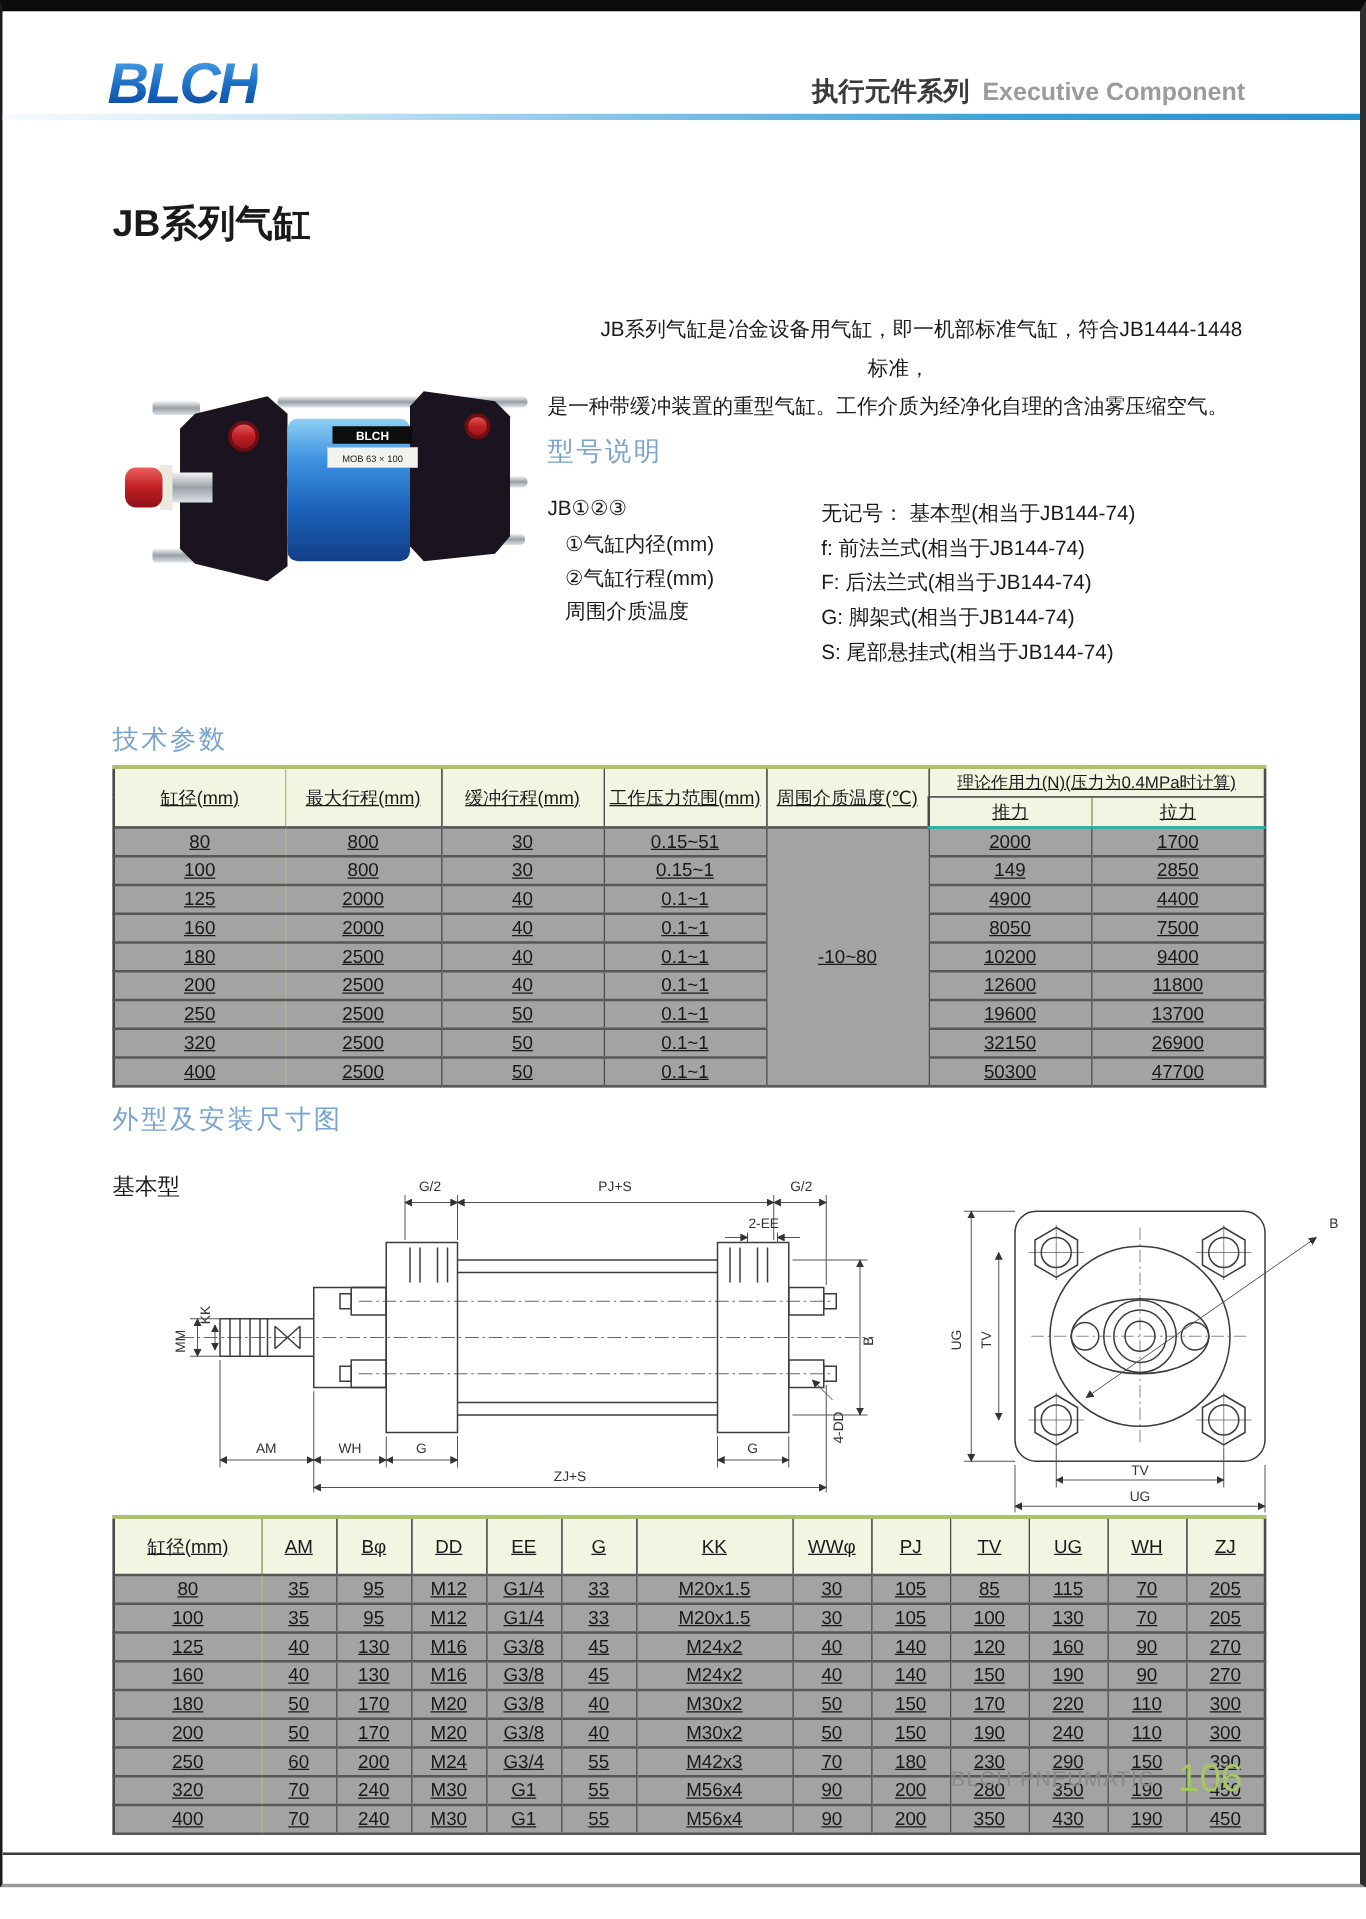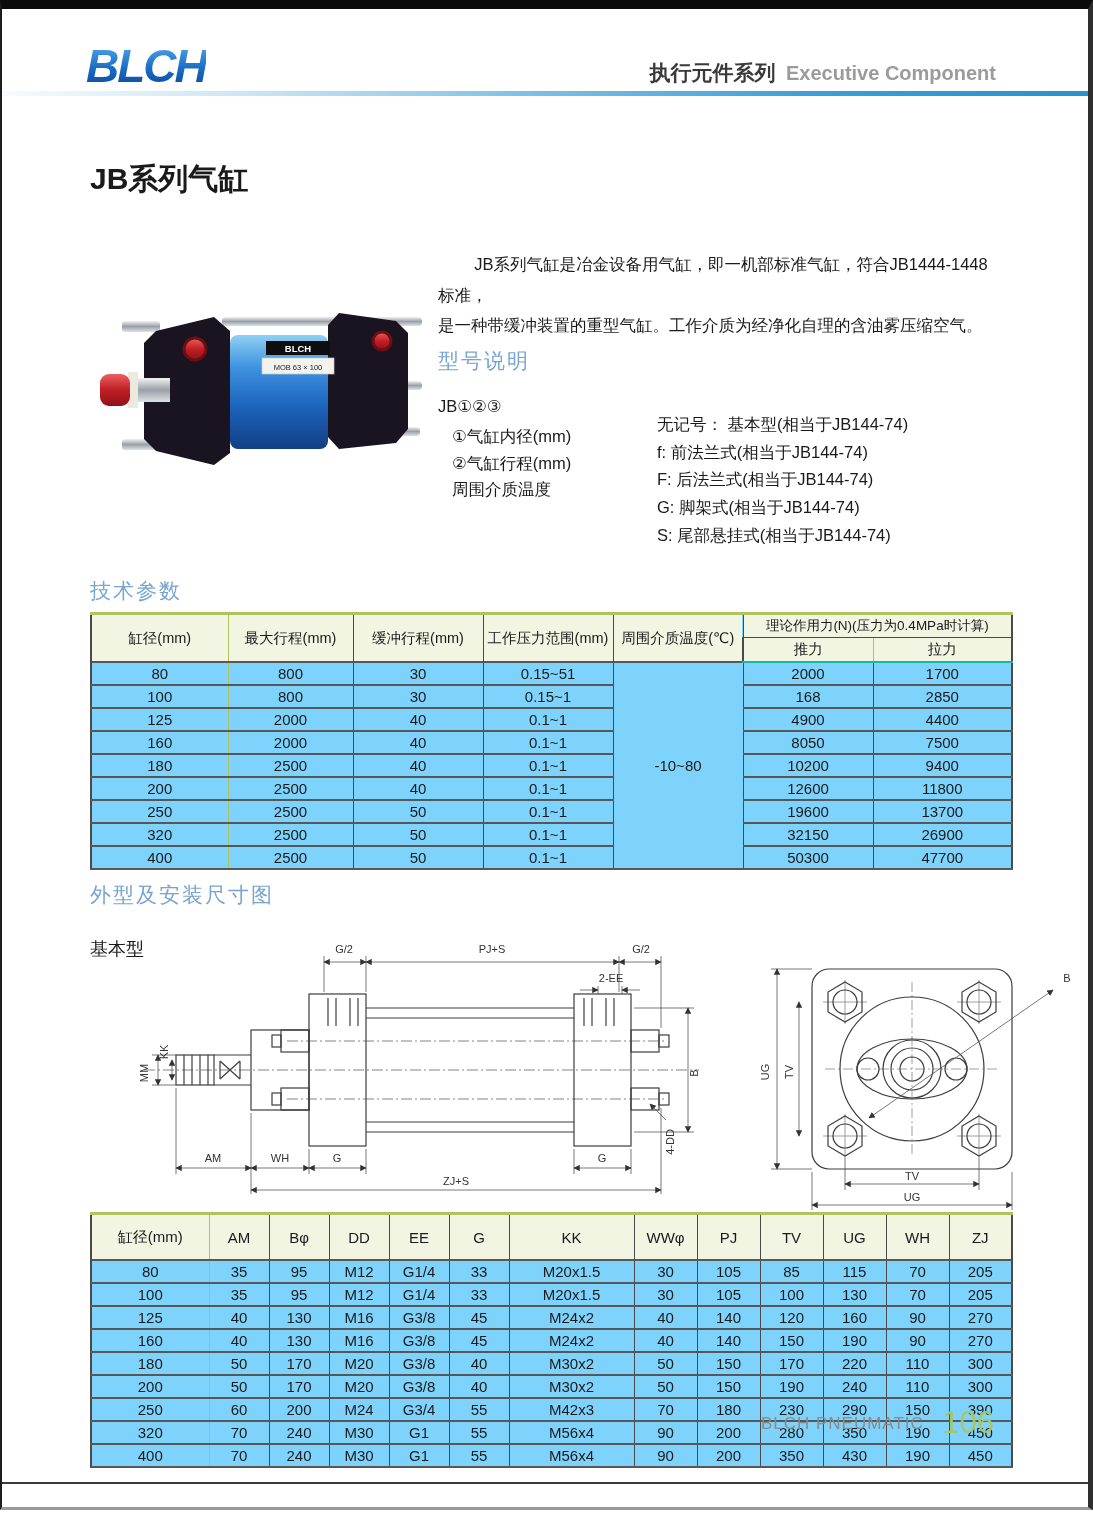--- a/index.html
+++ b/index.html
@@ -19,30 +19,30 @@
   .series{position:absolute;right:92px;top:50px;white-space:nowrap;}
   .series-cn{font-size:21px;font-weight:bold;color:#3a3a3a;}
   .series-en{font-size:20px;color:#9b9b9b;margin-left:6px;font-weight:bold;}
   .header-rule{
     position:absolute;left:0;right:0;top:82px;height:5px;
     background:linear-gradient(90deg,#f6fbfe 0%,#cde6f4 22%,#7fc0e6 48%,#3aa0d6 75%,#2892cd 100%);
   }
   
   .page-title{position:absolute;left:88px;top:150px;font-size:30px;font-weight:bold;margin:0;}
   .intro{position:absolute;left:436px;top:240px;width:562px;font-size:16.5px;line-height:1.85;margin:0;}
-  .intro .indent{text-indent:2.2em;}
+  .intro .indent{text-indent:2.2em;text-align:center;}
   
   .sec-heading{font-size:21px;color:#78a4d0;letter-spacing:2px;margin:0;font-weight:normal;position:absolute;}
   
   .model-code{position:absolute;left:436px;top:388px;font-size:16.5px;}
   .model-items{position:absolute;left:450px;top:414px;font-size:16.5px;line-height:1.62;}
-  .model-options{position:absolute;left:655px;top:389px;font-size:16.5px;line-height:1.68;margin-top:13px;}
+  .model-options{position:absolute;left:655px;top:389px;font-size:16.5px;line-height:1.68;}
   .model-items div,.model-options div{white-space:nowrap;}
   
-  .data-table{border-collapse:collapse;table-layout:fixed;position:absolute;background:#7dd3fc;}
+  .data-table{border-collapse:collapse;table-layout:fixed;position:absolute;background:#a3a3a3;text-decoration:underline;}
   .data-table th{
     background:#f2f5e2;font-weight:normal;font-size:14.5px;white-space:nowrap;
     border:1px solid #4a4a4a;padding:2px 0;text-align:center;overflow:hidden;
   }
   .data-table td{
     border:1px solid #4a4a4a;border-top:2px solid #575757;border-bottom:2px solid #575757;
     text-align:center;font-size:15px;padding:0;height:21px;overflow:hidden;white-space:nowrap;
   }
   .data-table thead tr:first-child th{border-top:3px solid #aec45f;}
   .data-table th:first-child,.data-table td:first-child{border-left:2px solid #4a4a4a;}
@@ -172,21 +172,21 @@
           <td>0.15~51</td>
           <td rowspan="9">-10~80</td>
           <td>2000</td>
           <td>1700</td>
         </tr>
         <tr>
           <td>100</td>
           <td>800</td>
           <td>30</td>
           <td>0.15~1</td>
-          <td>168</td>
+          <td>149</td>
           <td>2850</td>
         </tr>
         <tr>
           <td>125</td>
           <td>2000</td>
           <td>40</td>
           <td>0.1~1</td>
           <td>4900</td>
           <td>4400</td>
         </tr>

